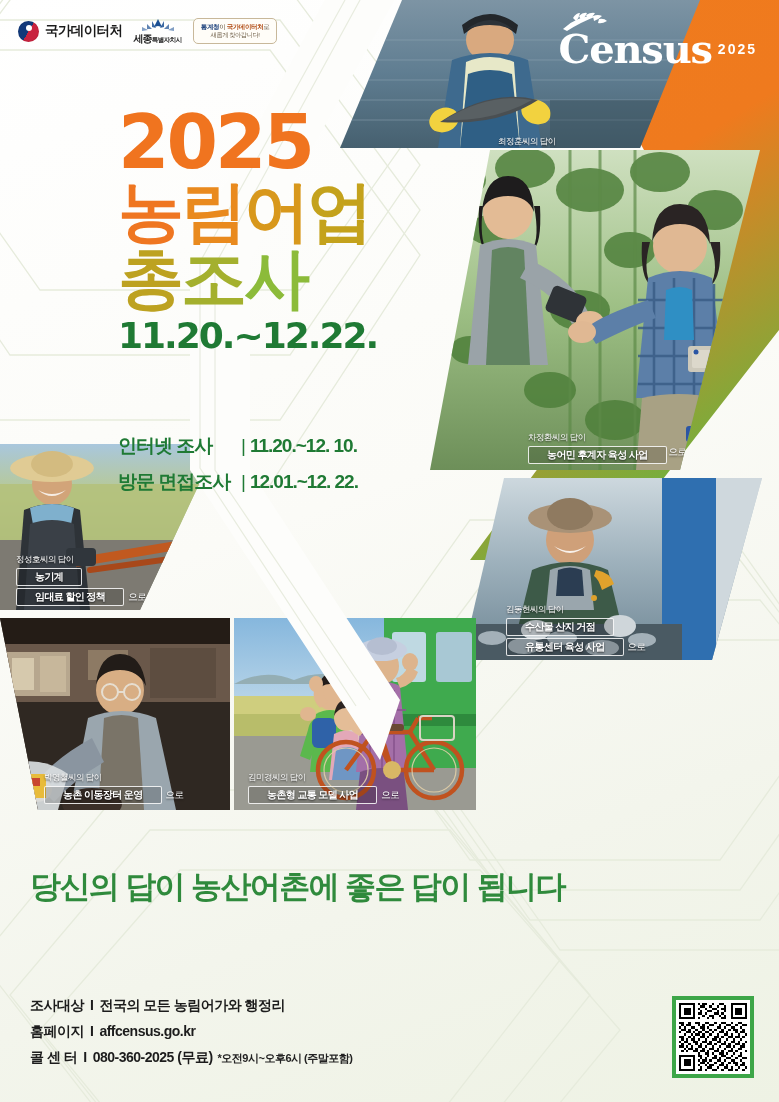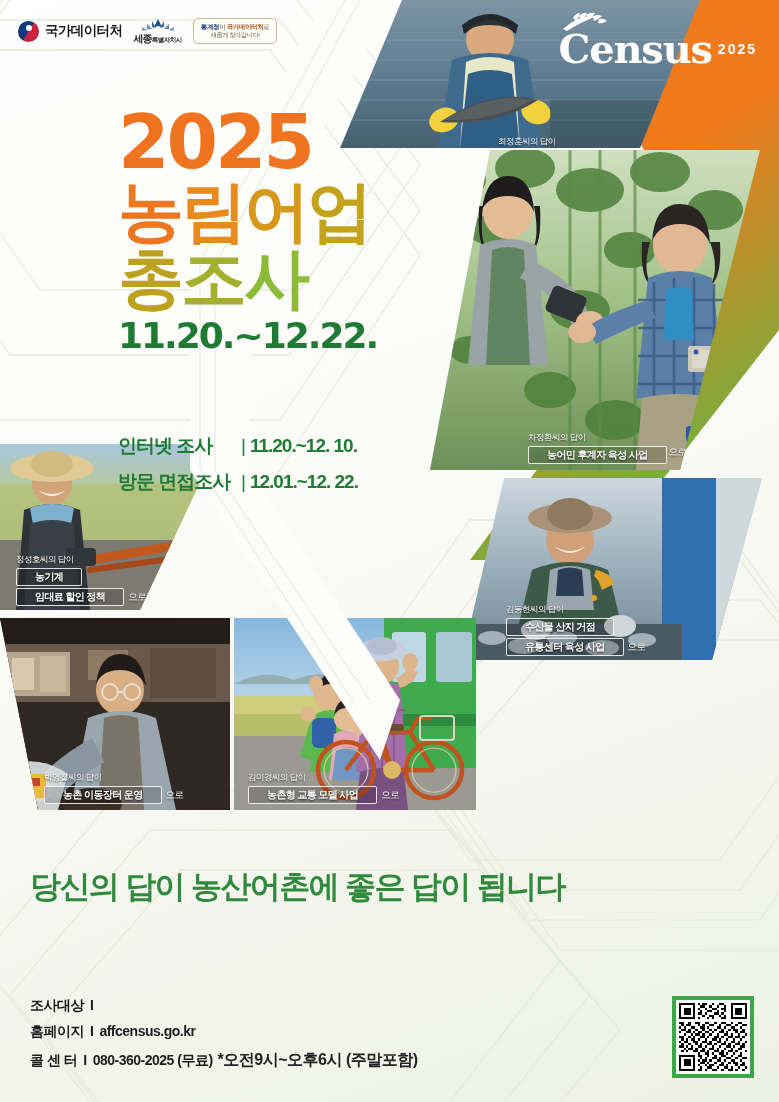--- a/index.html
+++ b/index.html
@@ -84,21 +84,21 @@
   .slogan{position:absolute;left:30px;top:868px;z-index:30;}
   .slogan .s1{font-size:31px;font-weight:800;color:#2f8a3c;letter-spacing:-1.6px;line-height:1.2;}
   .slogan .s2{font-size:23px;font-weight:700;color:#3a9447;letter-spacing:-1.2px;line-height:1.3;margin-top:6px;}
 
   
   .footer{position:absolute;left:30px;top:993px;z-index:30;color:#1c1c1c;}
   .f-row{display:flex;align-items:baseline;font-size:14px;line-height:1.85;letter-spacing:-.5px;white-space:nowrap;}
   .f-lbl{font-weight:800;}
   .f-bar{margin:0 6px;font-weight:700;}
   .f-val{font-weight:600;}
-  .f-note{font-size:16px;font-weight:600;margin-left:5px;color:#222;}
+  .f-note{font-size:11px;font-weight:600;margin-left:5px;color:#222;}
   .qr{position:absolute;right:25px;top:996px;width:82px;height:82px;border:4px solid #3da648;
       background:#fff;z-index:30;padding:3px;box-sizing:border-box;}
   .qr svg{display:block;width:100%;height:100%;}
 </style>
 </head>
 <body>
 
 <div id="poster">
 
   <div class="bg-wash"></div>
@@ -516,20 +516,21 @@
   </div>
 
   <div class="slogan">
     <div class="s1">당신의 답이 농산어촌에 좋은 답이 됩니다</div>
   </div>
 
   <div class="footer">
     <div class="f-row">
       <span class="f-lbl">조사대상</span>
       <span class="f-bar">I</span>
+      <span class="f-val">전국의 모든 농림어가와 행정리</span>
     </div>
     <div class="f-row">
       <span class="f-lbl">홈페이지</span>
       <span class="f-bar">I</span>
       <span class="f-val">affcensus.go.kr</span>
     </div>
     <div class="f-row">
       <span class="f-lbl">콜 센 터</span>
       <span class="f-bar">I</span>
       <span class="f-val">080-360-2025 (무료)</span>

